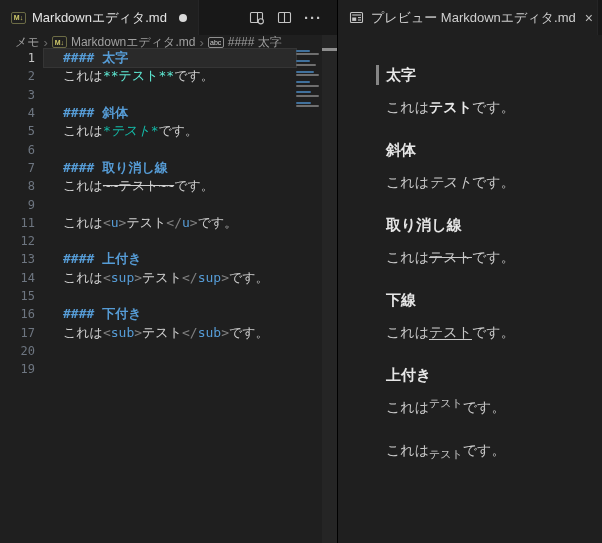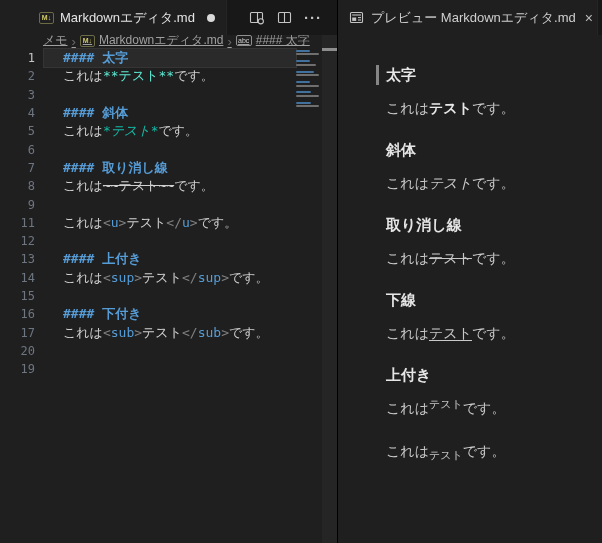--- a/index.html
+++ b/index.html
@@ -1,19 +1,19 @@
 <!DOCTYPE html>
 <html><head>
 <meta charset="utf-8">
 <style>
   * { margin:0; padding:0; box-sizing:border-box; }
   html,body { width:602px; height:543px; overflow:hidden; background:#1f1f1f;
               font-family:"Liberation Sans","DejaVu Sans",sans-serif; }
   .pane { position:absolute; top:0; height:543px; background:#1f1f1f; }
-  #editor-pane { left:0; width:337px;padding-left:28px; }
+  #editor-pane { left:0; width:337px; }
   #preview-pane { left:337px; width:265px; border-left:1px solid #000; }
 
   
   .tabbar { position:relative; height:35px; background:#181818; display:flex; align-items:stretch; }
   .tab { display:flex; align-items:center; gap:6px; padding:0 11px; background:#1f1f1f;
          border-right:1px solid #252526; font-size:13px; color:#e4e4e4; cursor:pointer; }
   .tab .label { white-space:nowrap; }
   #preview-pane .tab { width:260px; color:#cfcfcf; }
   .mod-dot { width:8px; height:8px; border-radius:50%; background:#d9d9d9; margin-left:6px; }
   .close-x { margin-left:auto; color:#bdbdbd; font-size:14px; line-height:1; padding:2px 3px; }
@@ -21,22 +21,22 @@
   .icon-btn { width:16px; height:16px; display:flex; align-items:center; justify-content:center; color:#c5c5c5; }
   .more-glyph { color:#c5c5c5; font-size:15px; letter-spacing:1px; font-weight:bold; line-height:10px; }
 
   
   .md-icon { display:inline-flex; align-items:center; justify-content:center; width:15px; height:12px;
              border:1px solid #6b6b45; border-radius:2px; color:#cfc96a; font-size:7px; font-weight:bold; }
   .abc-icon { display:inline-flex; align-items:center; justify-content:center; width:16px; height:11px;
               border:1px solid #8f8f8f; border-radius:2px; color:#d0d0d0; font-size:7px; }
 
   
-  .breadcrumbs { height:14px; display:flex; align-items:flex-end; gap:4px; padding-left:15px;
-                 font-size:12px; color:#a0a0a0; background:#1f1f1f;text-decoration:underline; }
+  .breadcrumbs { height:14px; display:flex; align-items:center; gap:4px; padding-left:15px;
+                 font-size:12px; color:#a0a0a0; background:#1f1f1f; }
   .crumb { display:flex; align-items:center; gap:4px; cursor:pointer; white-space:nowrap; }
   .crumb-sep { color:#6a6a6a; font-size:13px; }
 
   
   #editor-lines { position:absolute; left:0; top:49px; width:296px; }
   .line { display:flex; height:18.3px; align-items:center; }
   .ln { flex:0 0 44px; padding-right:9px; text-align:right; font-size:12px; color:#6e7681;
         font-family:"DejaVu Sans Mono","Liberation Mono",monospace; }
   .line.current .ln { color:#c6c6c6; }
   .code-wrap { flex:1; height:18.3px; display:flex; align-items:center; padding-left:19px; white-space:pre; }
@@ -54,21 +54,21 @@
   #minimap { position:absolute; left:296px; top:50px; width:26px; height:200px; }
   .mm-bar { position:absolute; height:2px; border-radius:1px; }
   #scrollbar { position:absolute; left:322px; top:35px; width:15px; height:508px; background:rgba(121,121,121,0.07); }
   #cursor-marker { position:absolute; left:0; top:13px; width:15px; height:3px; background:#8d8d8d; }
 
   
   #preview-content { position:absolute; left:0; top:35px; width:265px; height:508px;
                      padding:31px 20px 8px 48px; overflow:hidden; }
   .pv-h4 { position:relative; font-size:15px; font-weight:bold; color:#e6e6e6; line-height:18px; margin:0 0 15px 0; }
   .pv-h4.active::before { content:""; position:absolute; left:-10px; top:-1px; width:3px; height:20px; background:#868686; }
-  .pv-p { font-size:14px; color:#c9c9c9; line-height:19px; margin:0 0 23px 0; }
+  .pv-p { font-size:14px; color:#c9c9c9; line-height:19px; margin:0 0 23px 0;font-family:Liberation Mono, monospace; }
   .st-bold { font-weight:bold; color:#e8e8e8; }
   .st-italic { font-style:italic; }
   .st-strike { text-decoration:line-through; }
   .st-underline { text-decoration:underline; text-underline-offset:2px; }
   .st-sup { font-size:11px; position:relative; top:-5px; }
   .st-sub { font-size:11px; position:relative; top:3px; }
 </style>
 </head>
 <body>
 

